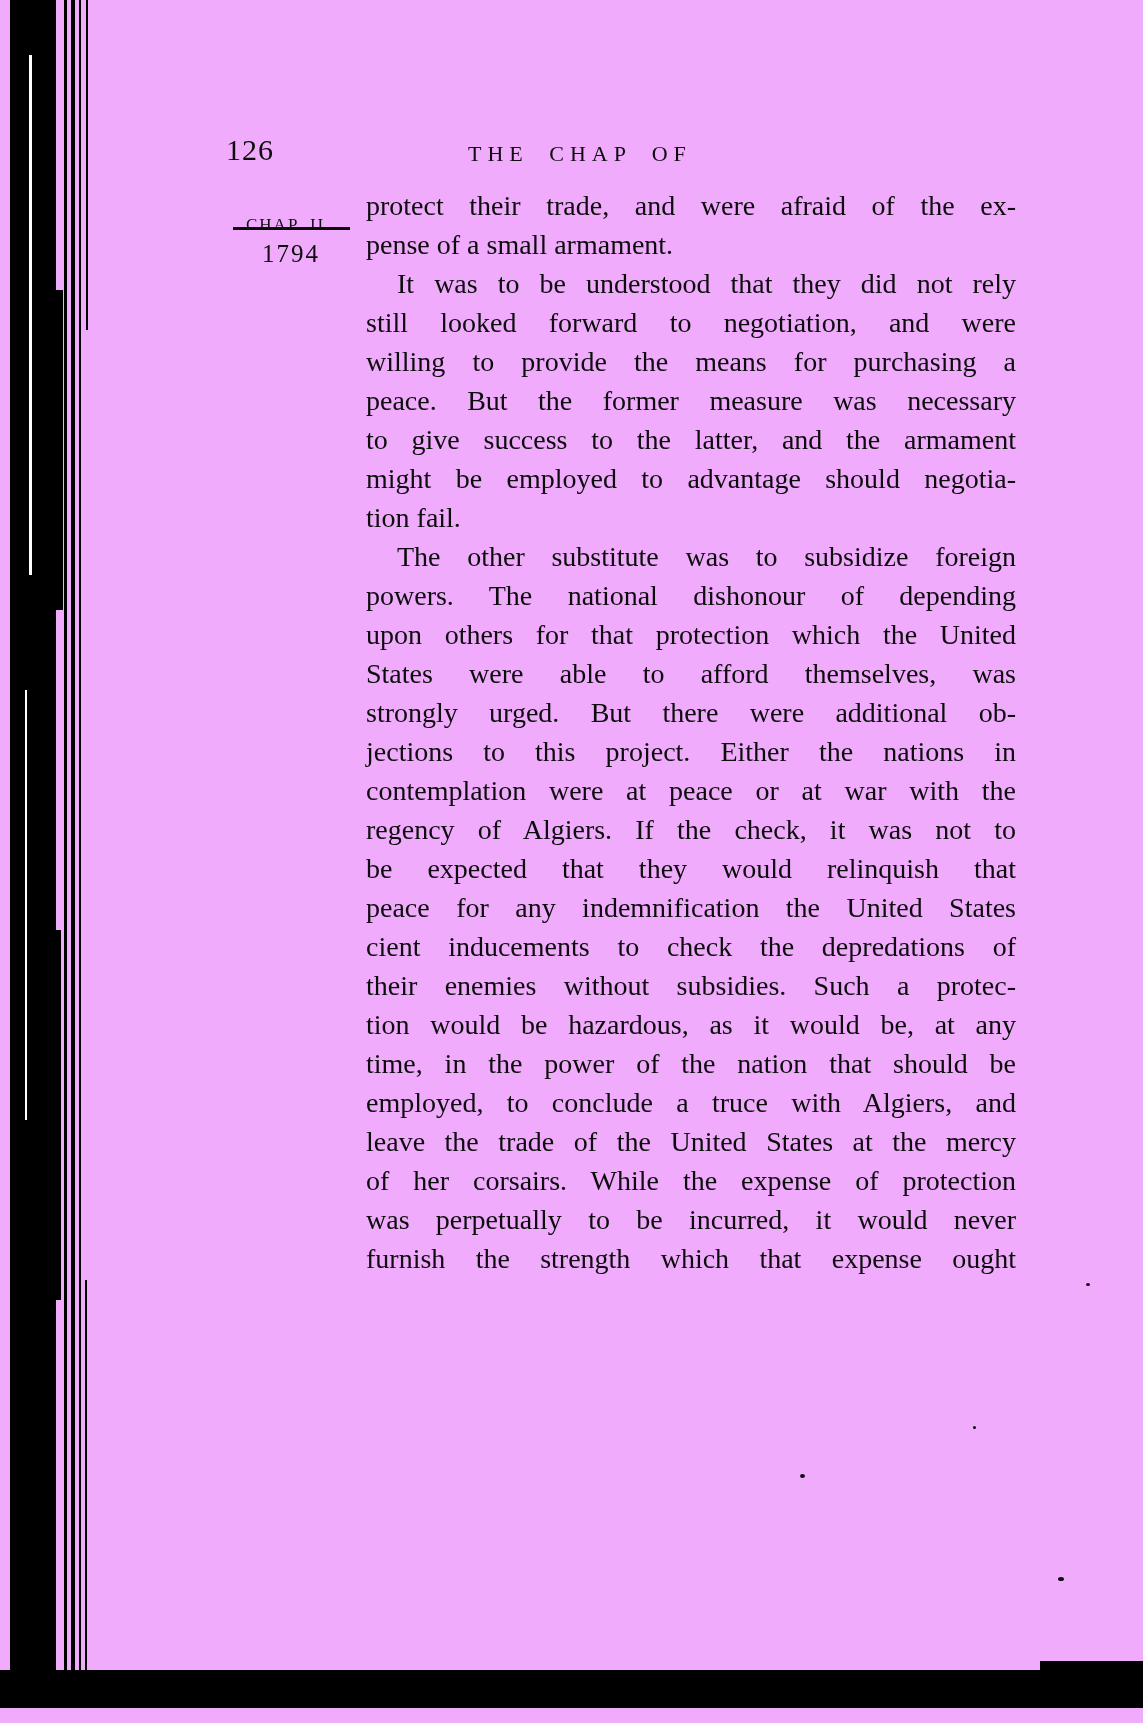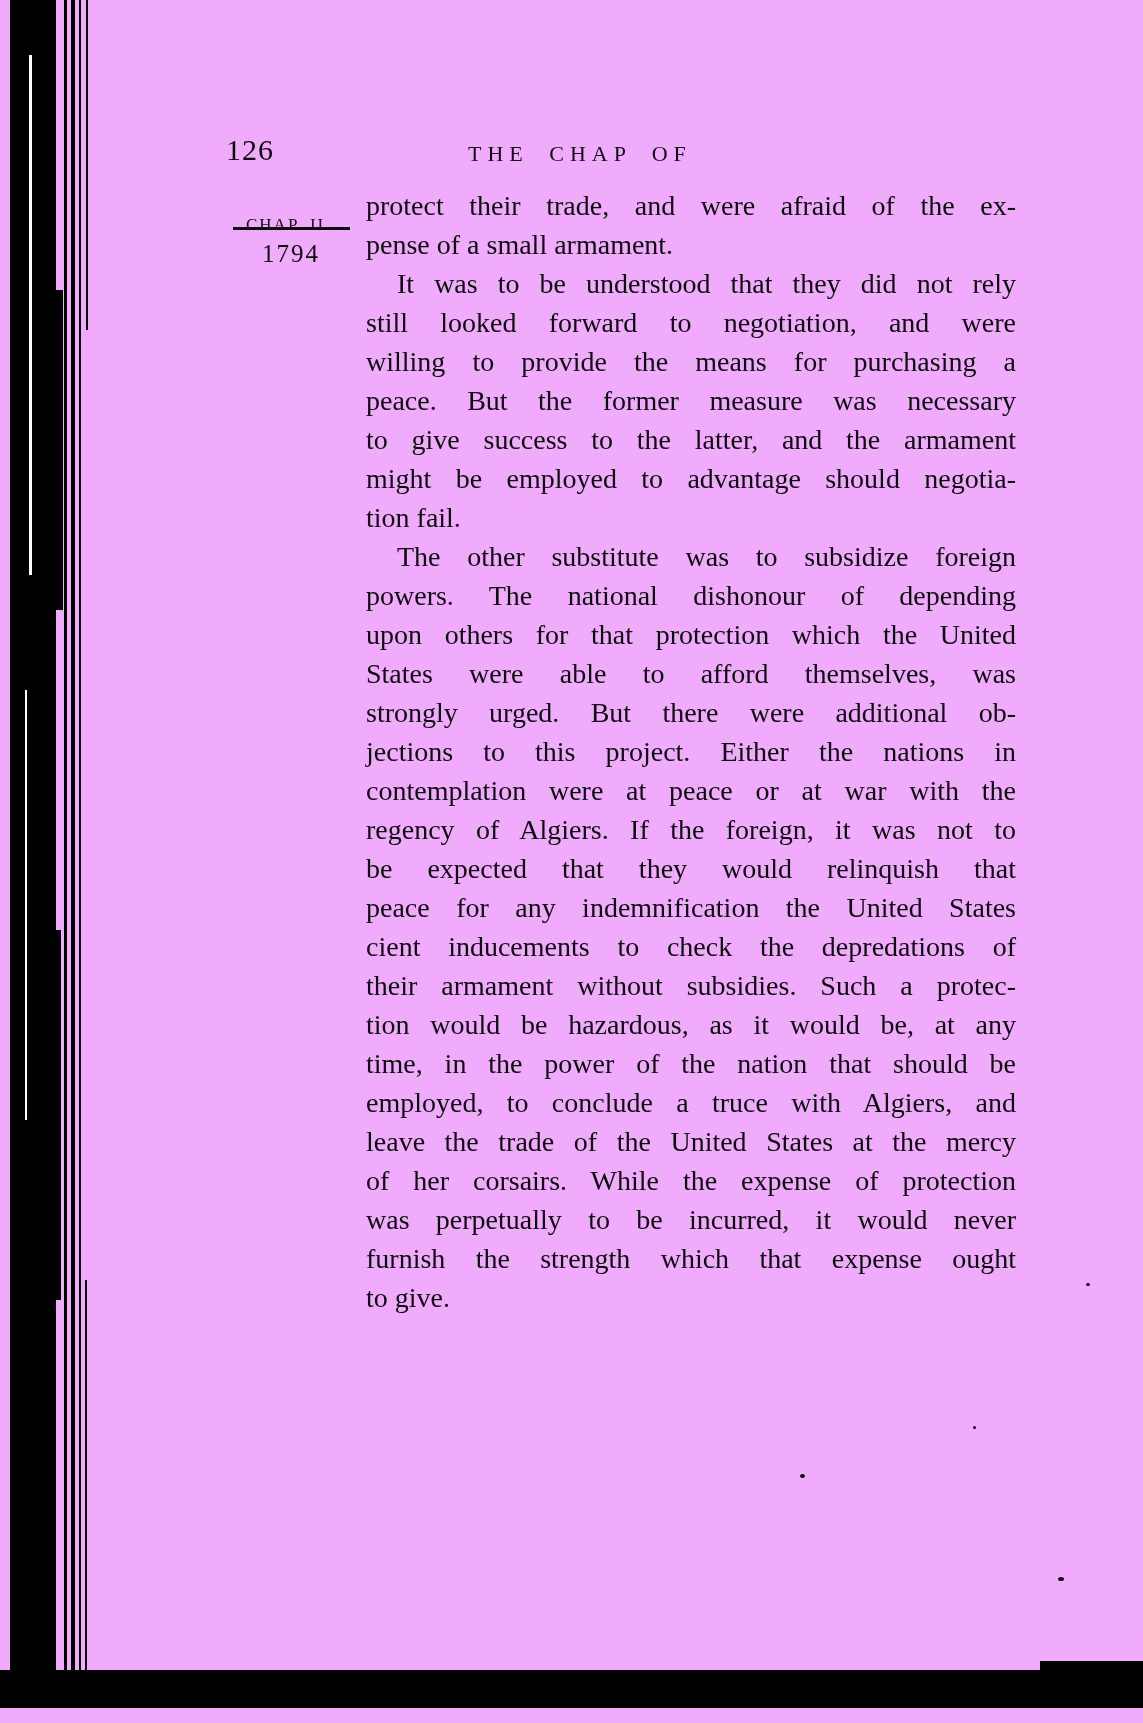--- a/index.html
+++ b/index.html
@@ -113,28 +113,27 @@
       <div class="line">to give success to the latter, and the armament</div>
       <div class="line">might be employed to advantage should negotia-</div>
       <div class="line last">tion fail.</div>
       <div class="line indent">The other substitute was to subsidize foreign</div>
       <div class="line">powers.  The national dishonour of depending</div>
       <div class="line">upon others for that protection which the United</div>
       <div class="line">States were able to afford themselves, was</div>
       <div class="line">strongly urged.  But there were additional ob-</div>
       <div class="line">jections to this project.  Either the nations in</div>
       <div class="line">contemplation were at peace or at war with the</div>
-      <div class="line">regency of Algiers.  If the foreign, it was not to</div>
+      <div class="line">regency of Algiers.  If the check, it was not to</div>
       <div class="line">be expected that they would relinquish that</div>
       <div class="line">peace for any indemnification the United States</div>
       <div class="line">cient inducements to check the depredations of</div>
-      <div class="line">their armament without subsidies.  Such a protec-</div>
+      <div class="line">their enemies without subsidies.  Such a protec-</div>
       <div class="line">tion would be hazardous, as it would be, at any</div>
       <div class="line">time, in the power of the nation that should be</div>
       <div class="line">employed, to conclude a truce with Algiers, and</div>
       <div class="line">leave the trade of the United States at the mercy</div>
       <div class="line">of her corsairs.  While the expense of protection</div>
       <div class="line">was perpetually to be incurred, it would never</div>
       <div class="line">furnish the strength which that expense ought</div>
-      <div class="line last">to give.</div>
     </div>
 
 </div>
 
 </body></html>

